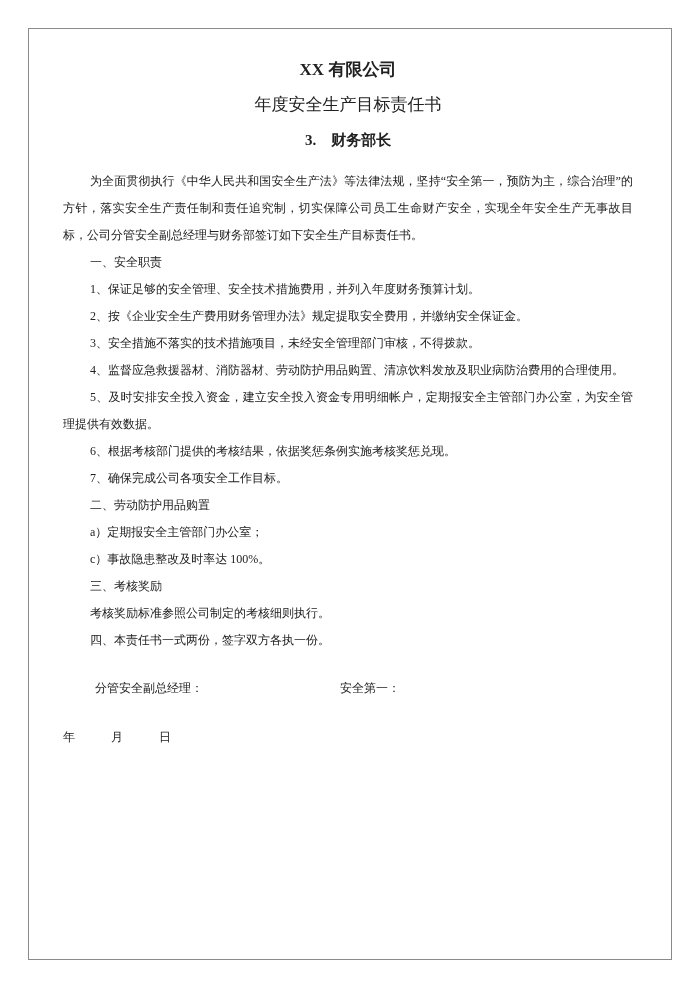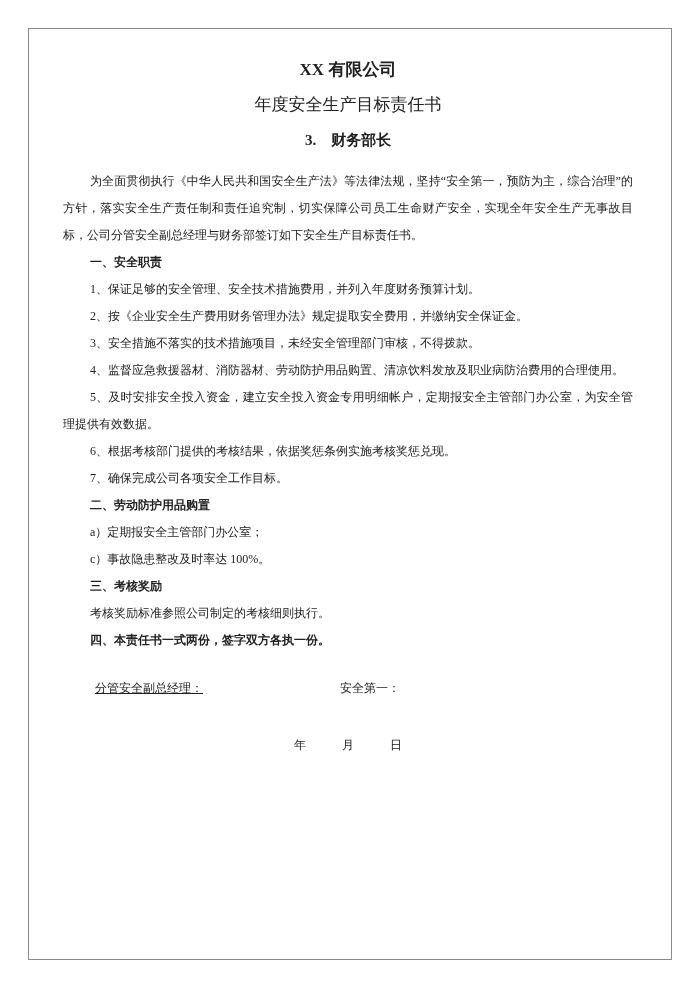--- a/index.html
+++ b/index.html
@@ -52,38 +52,37 @@
     margin: 8px 0 19px 0;
   }
   .para {
     font-size: 12px;
     line-height: 27px;
     margin: 0;
     text-indent: 27px;
     text-align: justify;
   }
   .para.heading {
-    font-weight: bold;
+    font-weight: normal;
   }
   .sig-row {
     margin-top: 21px;
     padding-left: 32px;
     font-size: 12px;
     line-height: 27px;
   }
   .sig-left {
     display: inline-block;
     width: 242px;
-    text-decoration: underline;
   }
   .date-row {
-    margin-top: 30px;
+    margin-top: 22px;
     font-size: 12px;
     line-height: 27px;
-    text-align: center;
+    text-align: left;
   }
   .date-row span {
     display: inline-block;
   }
   .date-row .date-gap {
     margin-left: 33px;
   }
 </style>
 </head>
 <body>

